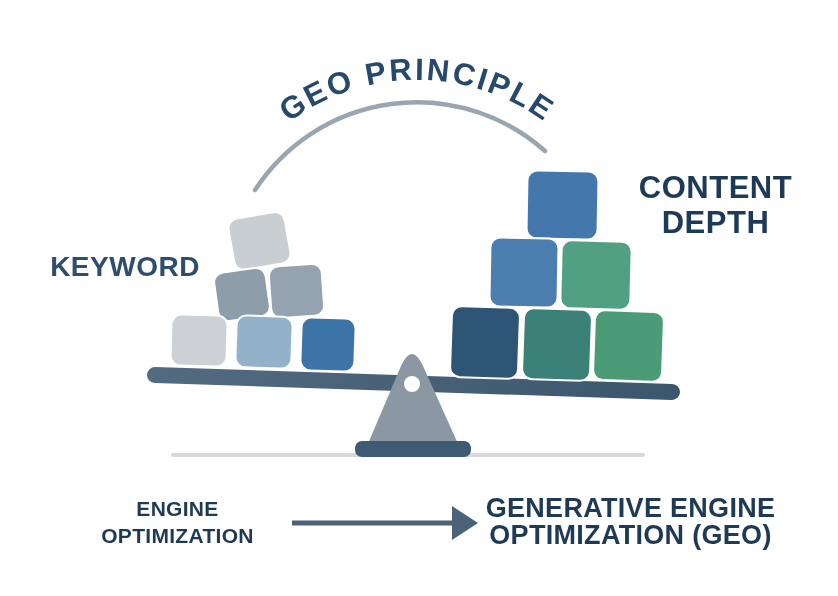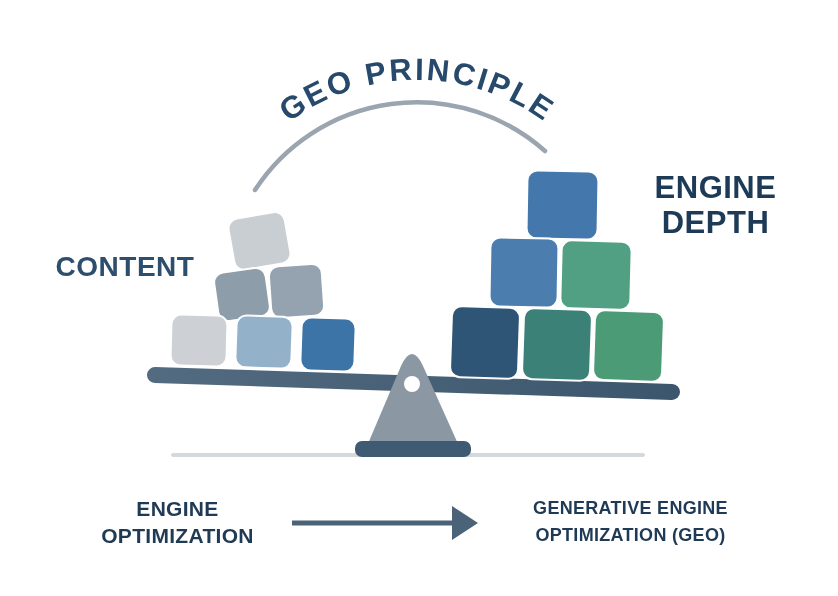--- a/index.html
+++ b/index.html
@@ -39,21 +39,21 @@
   .content-depth-label {
     left:613px; top:170px; width:205px;
     font-size:31px; line-height:35px; letter-spacing:0.5px;
   }
   .footer-from {
     left:75px; top:495px; width:205px;
     font-size:21px; line-height:27px; letter-spacing:0.3px;
   }
   .footer-to {
     left:478px; top:495px; width:305px;
-    font-size:18px; line-height:27px; letter-spacing:0.3px;
+    font-size:27px; line-height:27px; letter-spacing:0.3px;
   }
 </style>
 </head>
 <body>
 
 <div class="canvas">
 
   <svg width="838" height="596" viewBox="0 0 838 596">
     <defs>
       <linearGradient id="beamGrad" x1="155" y1="0" x2="672" y2="0" gradientUnits="userSpaceOnUse">
@@ -92,21 +92,21 @@
   <div class="block lb5" style="background-color: rgb(147, 177, 201);"></div>
   <div class="block lb6" style="background-color: rgb(61, 116, 168);"></div>
 
   <div class="block rb1" style="background-color: rgb(68, 120, 173);"></div>
   <div class="block rb2" style="background-color: rgb(75, 125, 174);"></div>
   <div class="block rb3" style="background-color: rgb(82, 160, 131);"></div>
   <div class="block rb4" style="background-color: rgb(46, 85, 118);"></div>
   <div class="block rb5" style="background-color: rgb(60, 129, 119);"></div>
   <div class="block rb6" style="background-color: rgb(75, 155, 119);"></div>
 
-  <div class="label keywords-label" style="color: rgb(46, 78, 110);">CONTENT</div>
+  <div class="label keywords-label" style="color: rgb(46, 78, 110);">KEYWORD</div>
 
-  <div class="label content-depth-label" style="color: rgb(29, 58, 87);">ENGINE DEPTH</div>
+  <div class="label content-depth-label" style="color: rgb(29, 58, 87);">CONTENT DEPTH</div>
 
   <div class="label footer-from" style="color: rgb(31, 58, 84);">ENGINE OPTIMIZATION</div>
 
   <div class="label footer-to" style="color: rgb(31, 58, 84);">GENERATIVE ENGINE OPTIMIZATION (GEO)</div>
 
 </div>
 
 </body></html>

